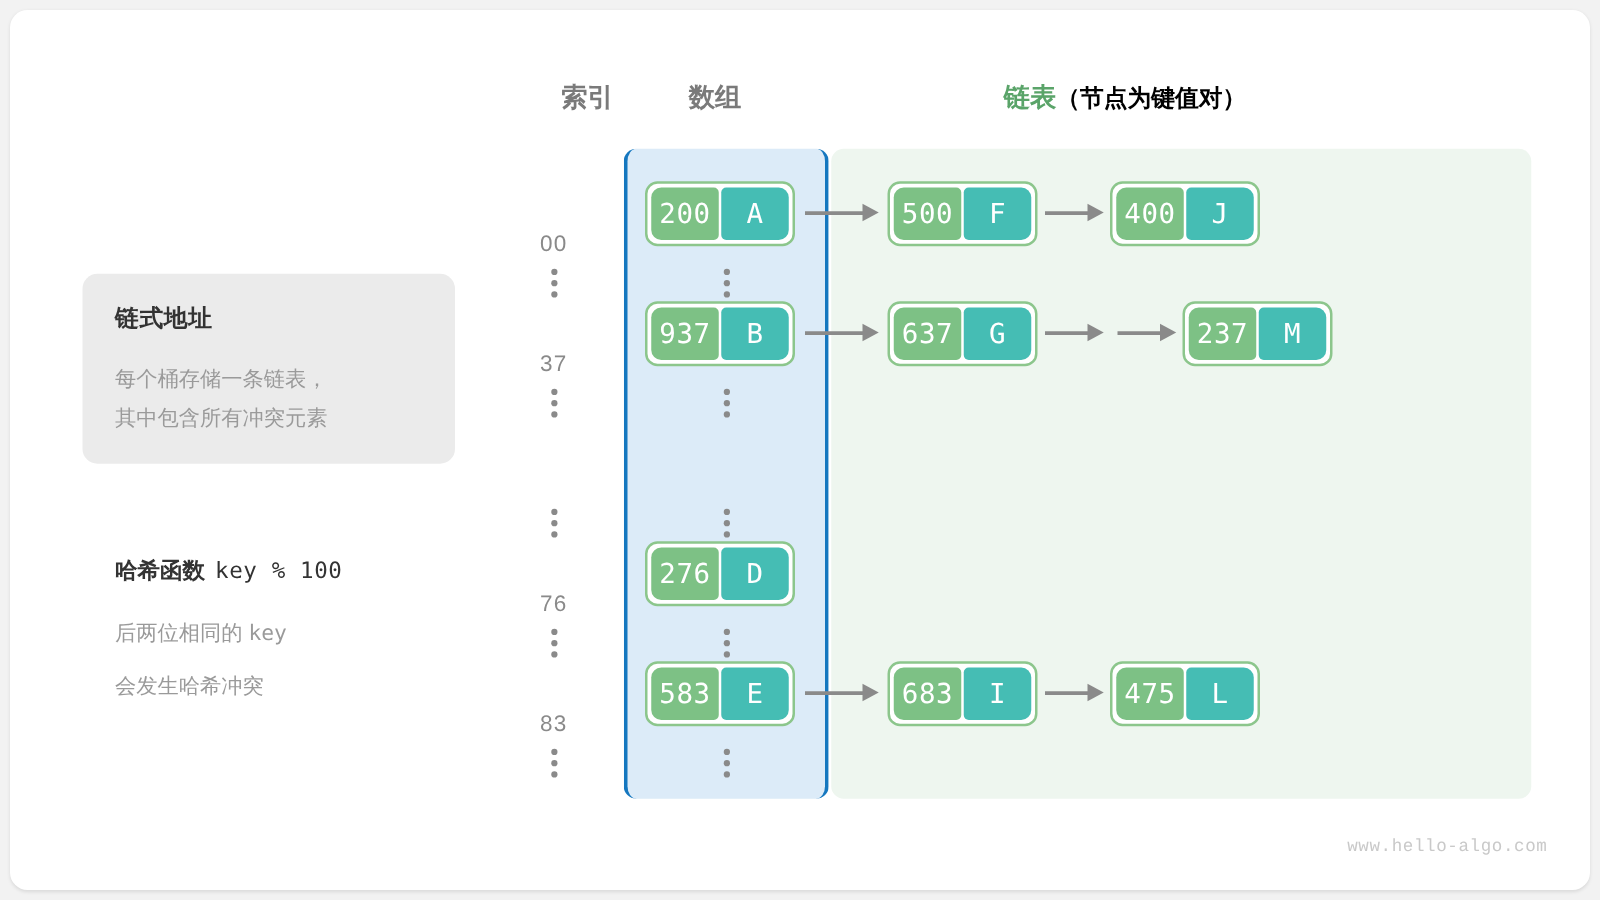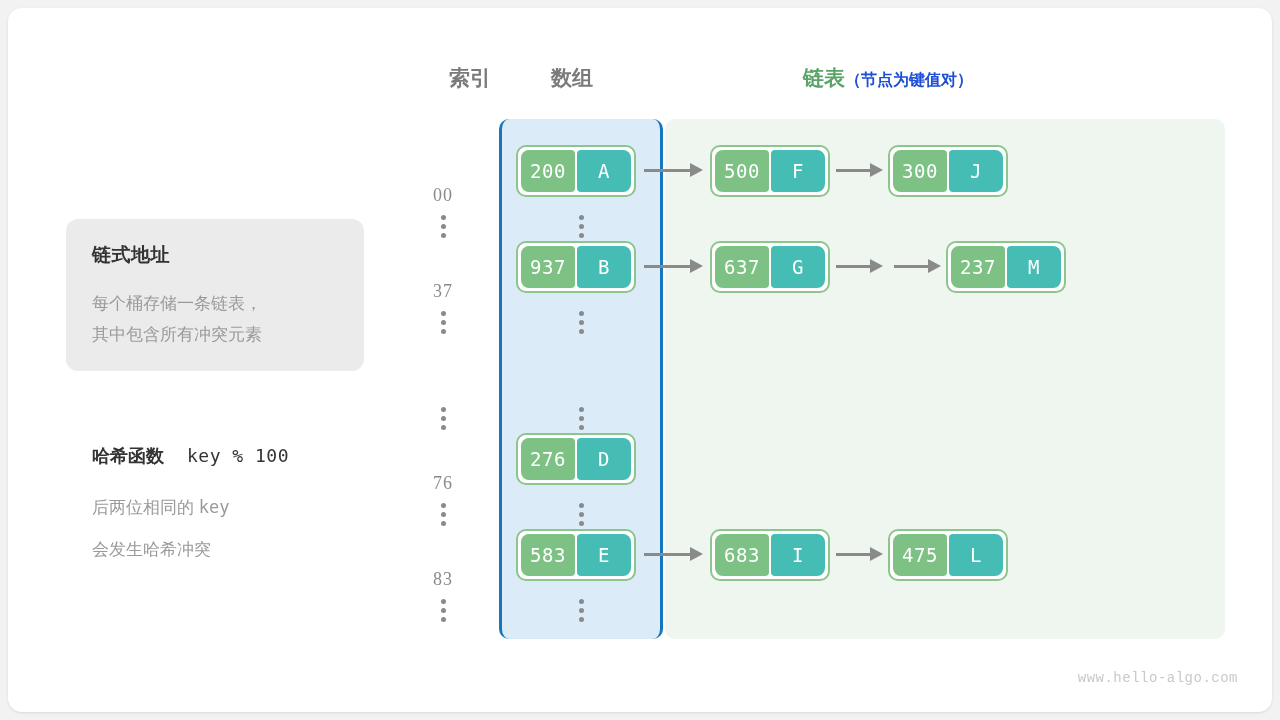--- a/index.html
+++ b/index.html
@@ -30,23 +30,23 @@
     position: absolute;
     font-size: 21px;
     font-weight: bold;
     color: #7a7a7a;
     white-space: nowrap;
   }
   .hdr-index { left: 405px; top: 56px; margin-left: 36px; }
   .hdr-array { left: 543px; top: 56px; }
   .hdr-list  { left: 795px; top: 56px; color: #5aa469; }
   .hdr-list .sub {
-    color: #1d4ed8;
+    color: #000000;
     font-weight: bold;
-    font-size: 16px;
+    font-size: 19px;
   }
 
   
   .callout {
     position: absolute;
     left: 58px;
     top: 211px;
     width: 298px;
     height: 152px;
     background: #ebebeb;
@@ -77,21 +77,21 @@
     top: 436px;
     font-size: 18px;
     font-weight: bold;
     color: #333333;
     white-space: nowrap;
   }
   .hashfn .mono {
     font-family: "DejaVu Sans Mono", monospace;
     font-weight: normal;
     font-size: 18px;
-    margin-left: 23px;
+    margin-left: 8px;
     letter-spacing: 0.5px;
   }
   .hashnote {
     position: absolute;
     left: 84px;
     top: 478px;
     width: 260px;
     font-size: 17px;
     color: #9a9a9a;
     line-height: 42px;
@@ -137,21 +137,21 @@
     width: 1264px;
     height: 52px;
     display: flex;
     align-items: center;
   }
   .idx {
     position: absolute;
     left: 405px;
     width: 60px;
     text-align: center;
-    font-family: Liberation Serif, serif;
+    font-family: Liberation Sans, sans-serif;
     font-size: 18px;
     color: #8a8a8a;
     letter-spacing: 1px;
     margin-top: 48px;
   }
   .ell {
     position: absolute;
     font-size: 17px;
     line-height: 6px;
     color: #8a8a8a;
@@ -187,21 +187,21 @@
     box-sizing: border-box;
     height: 52px;
     align-items: stretch;
   }
   .cell {
     width: 54px;
     display: flex;
     align-items: center;
     justify-content: center;
     font-family: "DejaVu Sans Mono", monospace;
-    font-size: 19px;
+    font-size: 22px;
     color: #ffffff;
     letter-spacing: 0.5px;
   }
   .cell-key {
     background: #7dc185;
     border-radius: 8px 4px 4px 8px;
   }
   .cell-val {
     background: #45bdb4;
     border-radius: 4px 8px 8px 4px;
@@ -285,21 +285,21 @@
             <div class="cell cell-key">200</div>
             <div class="cell cell-val">A</div>
           </div>
           <div class="arrow gap-first"></div>
           <div class="node">
             <div class="cell cell-key">500</div>
             <div class="cell cell-val">F</div>
           </div>
           <div class="arrow"></div>
           <div class="node">
-            <div class="cell cell-key">300</div>
+            <div class="cell cell-key">400</div>
             <div class="cell cell-val">J</div>
           </div>
         </div>
       </div>
       <div class="ell ell-idx" style="top: 92px;">
         <span></span>
         <span></span>
         <span></span>
       </div>
       <div class="ell ell-arr" style="top: 92px;">

